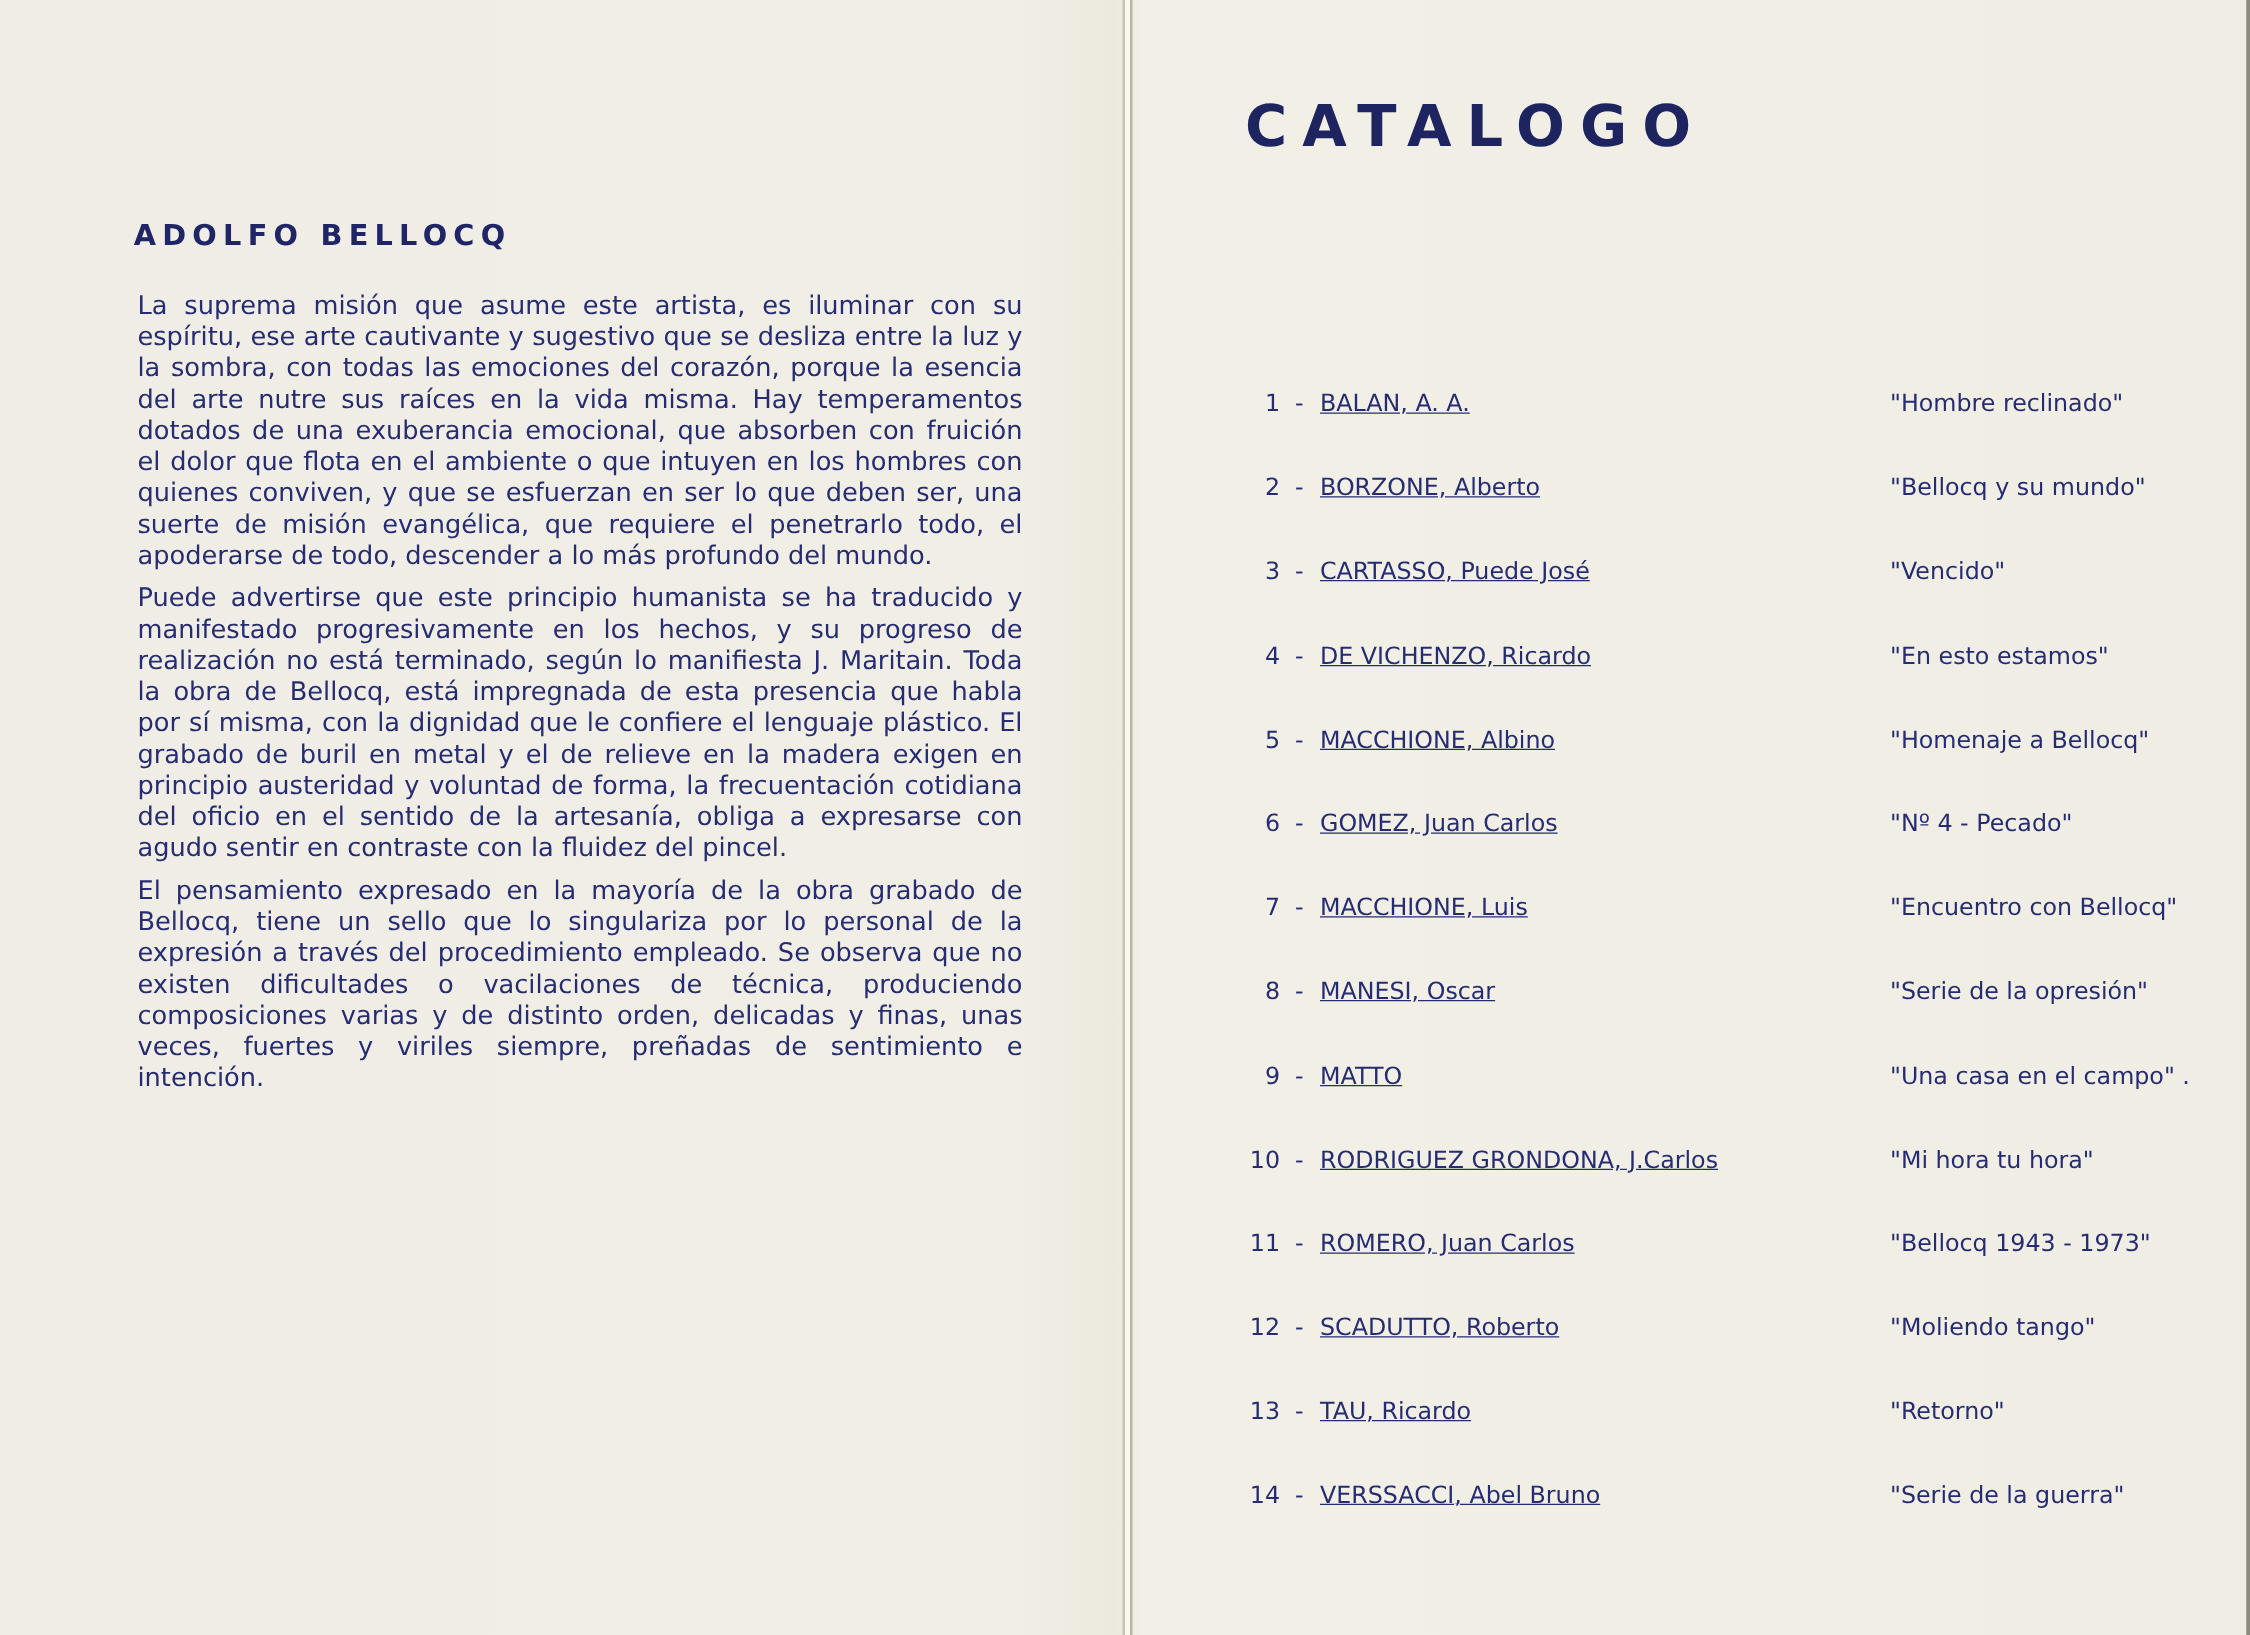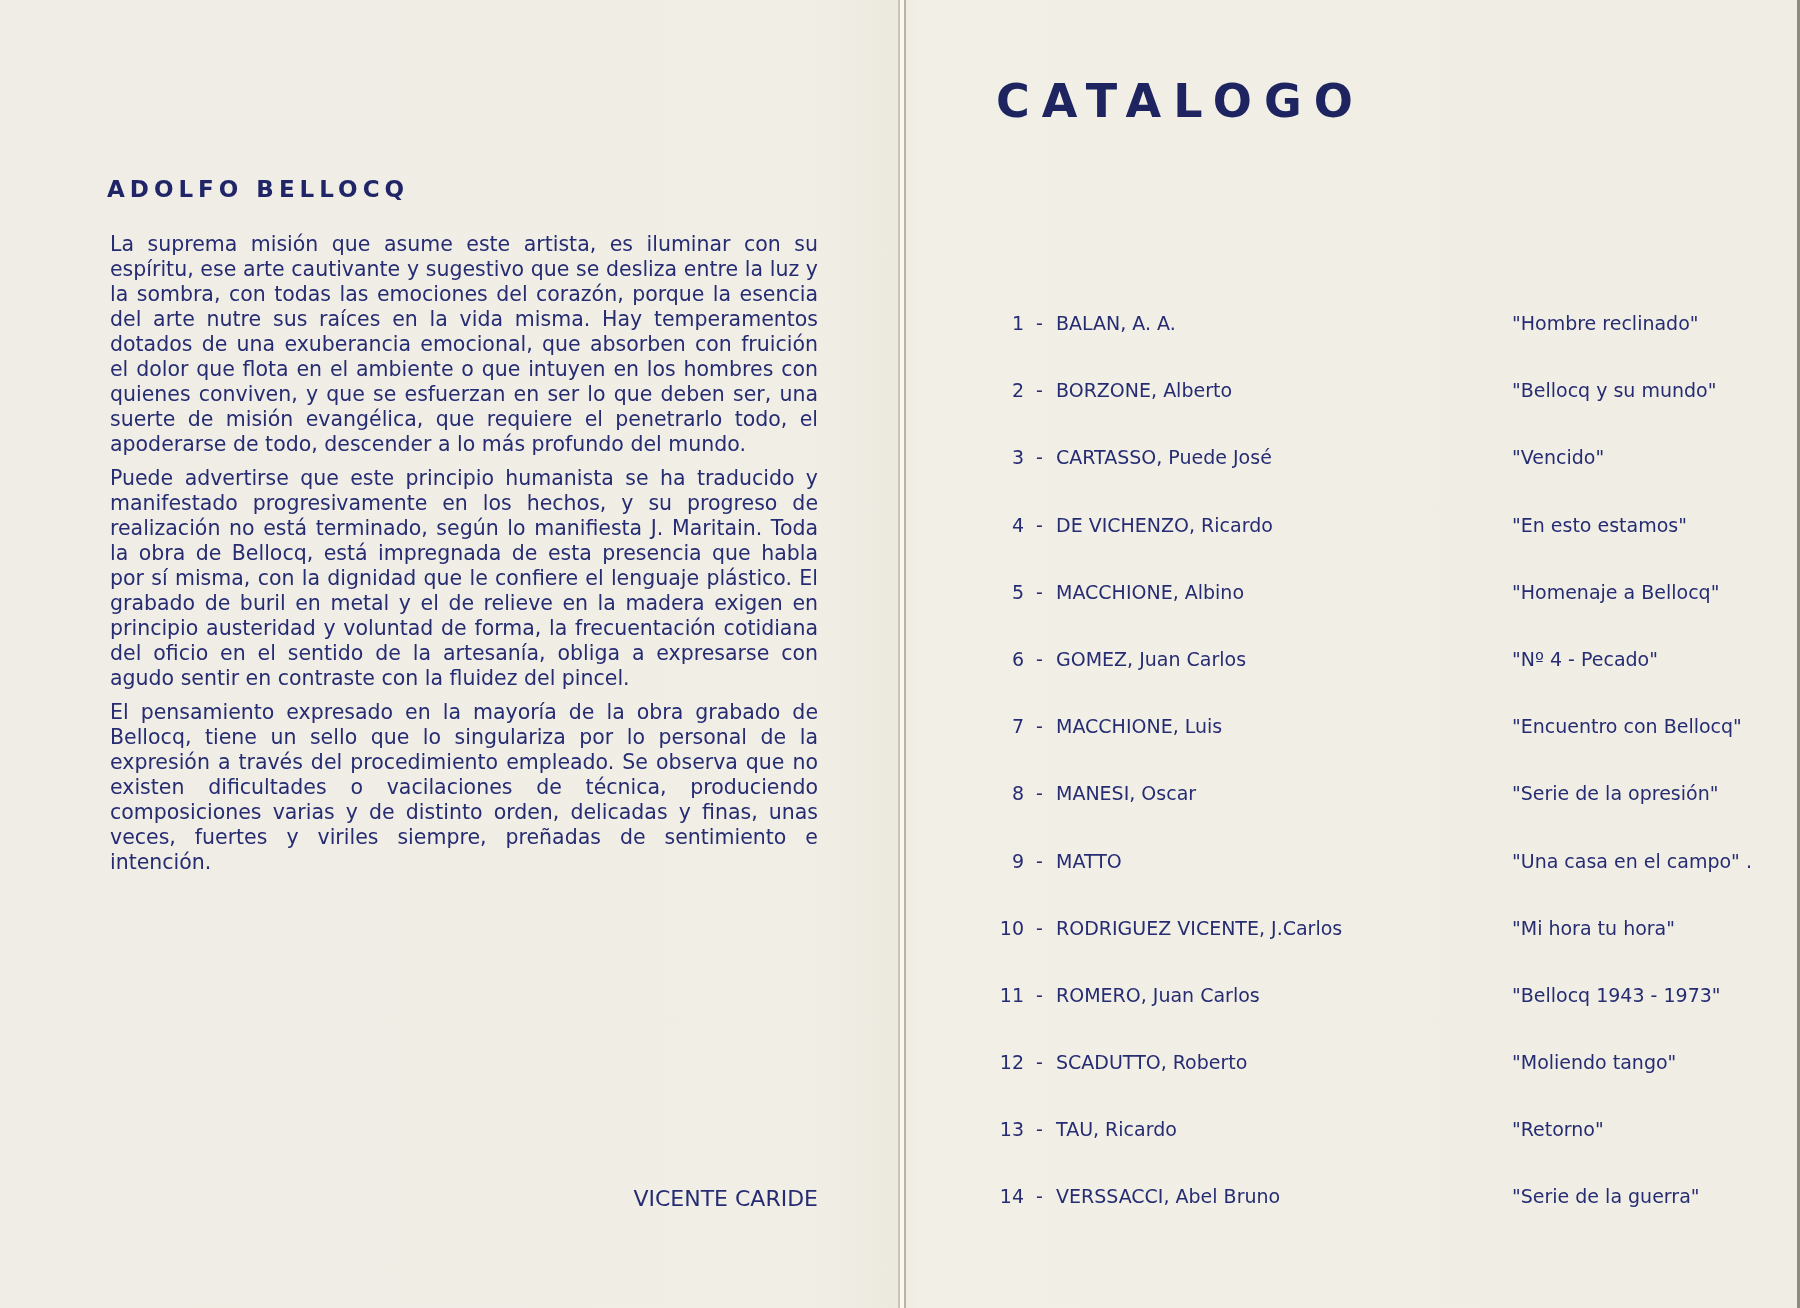--- a/index.html
+++ b/index.html
@@ -45,35 +45,34 @@
     font-size: 46px; font-weight: bold; letter-spacing: 12px;
     color: #1d2460;
   }
   .catalog-list { position: absolute; left: 90px; top: 312px; width: 780px; }
   .cat-row {
     position: relative; height: 67.2px;
     font-size: 19px; color: #262c72;
   }
   .cat-num { position: absolute; left: 0; width: 28px; text-align: right; }
   .cat-dash { position: absolute; left: 40px; }
-  .cat-artist { position: absolute; left: 60px; white-space: nowrap; }
+  .cat-artist { position: absolute; left: 60px; white-space: nowrap; text-decoration: underline; }
   .cat-work { position: absolute; left: 516px; white-space: nowrap; }
 </style>
 </head>
 <body>
 
 <div class="spread">
   <div class="page page-left">
     <div class="author-heading">ADOLFO BELLOCQ</div>
     <div class="essay">
       <p>La suprema misión que asume este artista, es iluminar con su espíritu, ese arte cautivante y sugestivo que se desliza entre la luz y la sombra, con todas las emociones del corazón, porque la esencia del arte nutre sus raíces en la vida misma. Hay temperamentos dotados de una exuberancia emocional, que absorben con fruición el dolor que flota en el ambiente o que intuyen en los hombres con quienes conviven, y que se esfuerzan en ser lo que deben ser, una suerte de misión evangélica, que requiere el penetrarlo todo, el apoderarse de todo, descender a lo más profundo del mundo.</p>
       <p>Puede advertirse que este principio humanista se ha traducido y manifestado progresivamente en los hechos, y su progreso de realización no está terminado, según lo manifiesta J. Maritain. Toda la obra de Bellocq, está impregnada de esta presencia que habla por sí misma, con la dignidad que le confiere el lenguaje plástico. El grabado de buril en metal y el de relieve en la madera exigen en principio austeridad y voluntad de forma, la frecuentación cotidiana del oficio en el sentido de la artesanía, obliga a expresarse con agudo sentir en contraste con la fluidez del pincel.</p>
       <p>El pensamiento expresado en la mayoría de la obra grabado de Bellocq, tiene un sello que lo singulariza por lo personal de la expresión a través del procedimiento empleado. Se observa que no existen dificultades o vacilaciones de técnica, produciendo composiciones varias y de distinto orden, delicadas y finas, unas veces, fuertes y viriles siempre, preñadas de sentimiento e intención.</p>
     </div>
-    <div class="signature">VICENTE CARIDE</div>
   </div>
 
   <div class="fold">
     <div class="line1"></div>
       <div class="hl"></div>
       <div class="line2"></div>
   </div>
 
   <div class="page page-right">
     <div class="catalog-title">CATALOGO</div>
@@ -128,21 +127,21 @@
         </div>
         <div class="cat-row">
           <span class="cat-num">9</span>
           <span class="cat-dash">-</span>
           <span class="cat-artist">MATTO</span>
           <span class="cat-work">"Una casa en el campo"   .</span>
         </div>
         <div class="cat-row">
           <span class="cat-num">10</span>
           <span class="cat-dash">-</span>
-          <span class="cat-artist">RODRIGUEZ VICENTE, J.Carlos</span>
+          <span class="cat-artist">RODRIGUEZ GRONDONA, J.Carlos</span>
           <span class="cat-work">"Mi hora tu hora"</span>
         </div>
         <div class="cat-row">
           <span class="cat-num">11</span>
           <span class="cat-dash">-</span>
           <span class="cat-artist">ROMERO, Juan Carlos</span>
           <span class="cat-work">"Bellocq 1943 - 1973"</span>
         </div>
         <div class="cat-row">
           <span class="cat-num">12</span>

